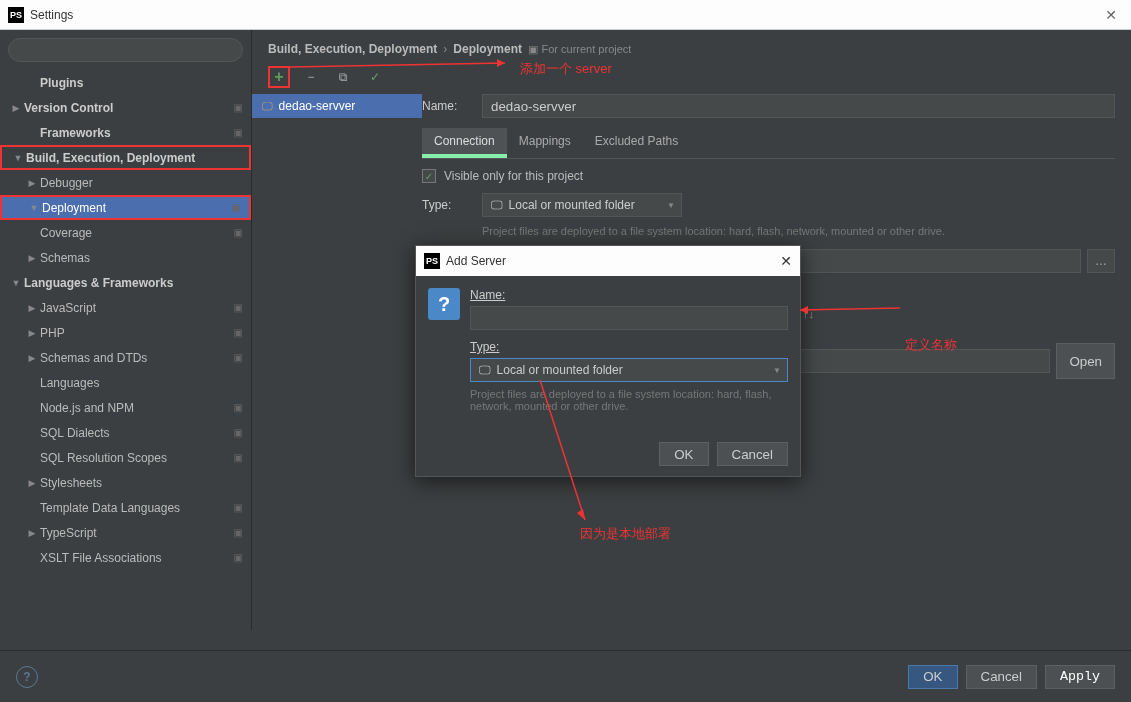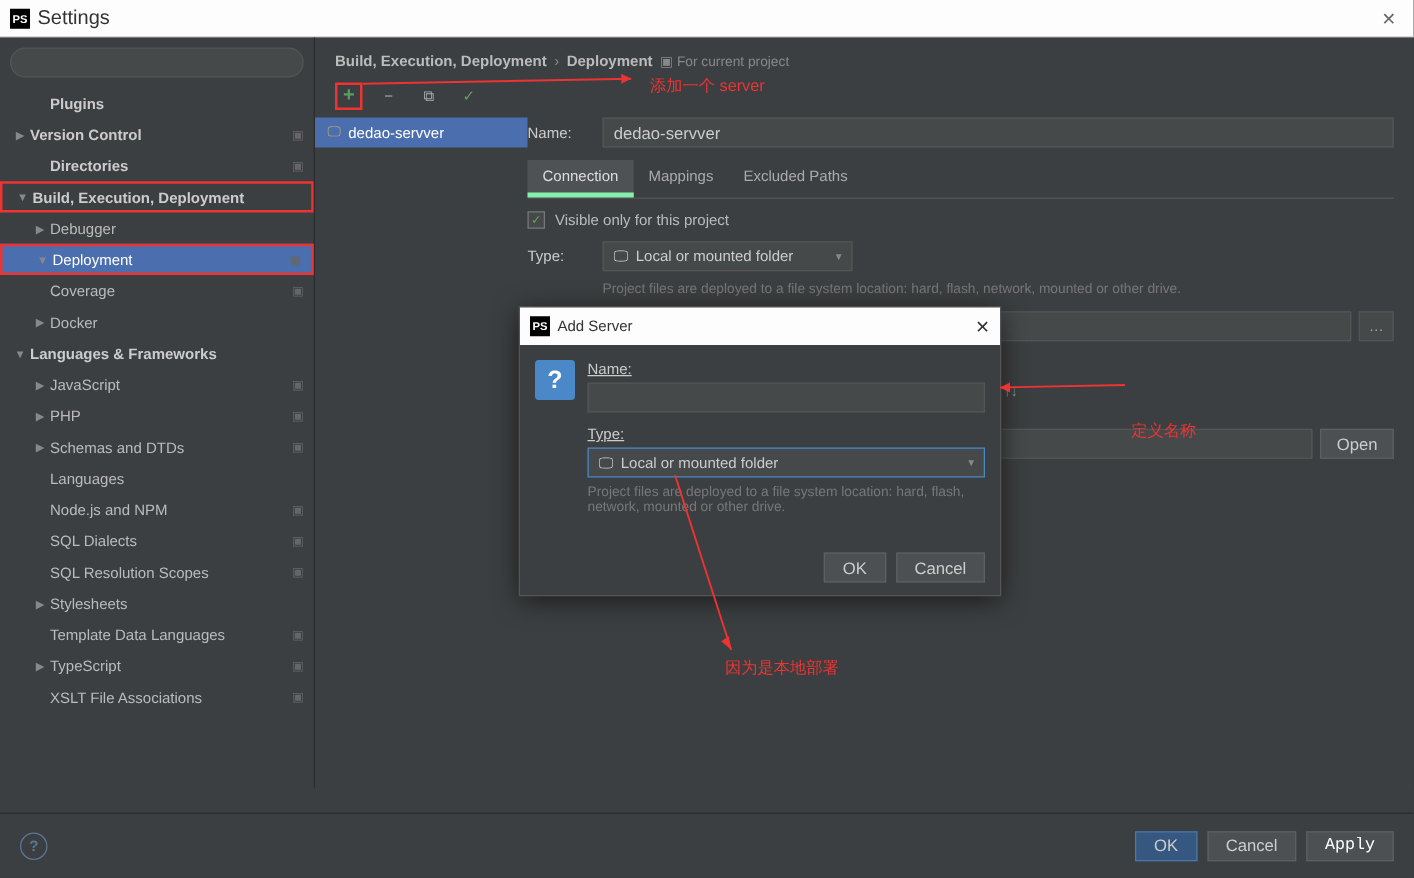--- a/index.html
+++ b/index.html
@@ -2,21 +2,21 @@
 <html><head>
 <meta charset="utf-8">
 <style>
 * { box-sizing: border-box; margin: 0; padding: 0; font-family: "Segoe UI", Tahoma, sans-serif; }
 body { background: #3c3f41; color: #bbbbbb; font-size: 12px; width: 1131px; height: 702px; overflow: hidden; position: relative; }
 
 
 .titlebar { height: 30px; background: #fdfdfd; display: flex; align-items: center; padding: 0 8px; border-bottom: 1px solid #ccc; justify-content: space-between; }
 .titlebar-left { display: flex; align-items: center; gap: 6px; }
 .ps-icon { width: 16px; height: 16px; background: #000; color: #fff; font-size: 9px; font-weight: bold; display: flex; align-items: center; justify-content: center; }
-.titlebar-title { color: #333; font-size: 16px; }
+.titlebar-title { color: #333; font-size: 12px; }
 .close-x { color: #666; font-size: 14px; cursor: pointer; padding: 0 6px; }
 
 
 .main { display: flex; height: 600px; }
 .sidebar { width: 252px; background: #3c3f41; border-right: 1px solid #2b2b2b; display: flex; flex-direction: column; }
 .search-wrap { padding: 8px; }
 .search { width: 100%; height: 24px; background: #45494a; border: 1px solid #555; border-radius: 12px; padding: 0 10px 0 24px; color: #ccc; position: relative; }
 .search-container { position: relative; }
 .search-icon { position: absolute; left: 16px; top: 14px; color: #888; font-size: 11px; }
 
@@ -64,21 +64,21 @@
 .checkbox { width: 14px; height: 14px; border: 1px solid #777; background: #45494a; display: flex; align-items: center; justify-content: center; color: #6a9e6a; font-size: 10px; }
 
 .dropdown { height: 24px; background: #45494a; border: 1px solid #555; color: #ccc; padding: 0 8px; display: flex; align-items: center; gap: 6px; min-width: 200px; position: relative; }
 .dropdown::after { content: "▼"; position: absolute; right: 6px; font-size: 8px; color: #888; }
 
 .hint-text { color: #777; font-size: 11px; margin: 4px 0 12px 60px; }
 
 .browse-row { display: flex; gap: 6px; align-items: center; }
 .browse-input { flex: 1; }
 .browse-btn { width: 28px; height: 24px; background: #45494a; border: 1px solid #555; color: #aaa; display: flex; align-items: center; justify-content: center; }
-.open-btn { height: 24px; padding: 0 12px; background: #4c5052; border: 1px solid #5e6060; color: #ccc; }
+.open-btn { height: 36px; padding: 0 12px; background: #4c5052; border: 1px solid #5e6060; color: #ccc; }
 
 
 .modal { position: absolute; left: 415px; top: 245px; width: 386px; height: 232px; background: #3c3f41; border: 1px solid #555; box-shadow: 0 4px 20px rgba(0,0,0,0.6); }
 .modal-title { height: 30px; background: #fdfdfd; display: flex; align-items: center; padding: 0 8px; justify-content: space-between; }
 .modal-title-left { display: flex; align-items: center; gap: 6px; color: #333; }
 .modal-close { color: #333; font-size: 14px; cursor: pointer; }
 .modal-body { padding: 12px; display: flex; gap: 10px; }
 .q-icon { width: 32px; height: 32px; background: #4a88c7; color: #fff; font-size: 20px; font-weight: bold; display: flex; align-items: center; justify-content: center; border-radius: 3px; flex-shrink: 0; }
 .modal-fields { flex: 1; }
 .modal-label { color: #ccc; margin-bottom: 4px; display: block; }
@@ -124,21 +124,21 @@
           <span class="arrow none"></span>
           <span class="tree-label bold">Plugins</span>
         </div>
         <div class="tree-item indent0">
           <span class="arrow closed"></span>
           <span class="tree-label bold">Version Control</span>
           <span class="proj-icon">▣</span>
         </div>
         <div class="tree-item indent1">
           <span class="arrow none"></span>
-          <span class="tree-label bold">Directories</span>
+          <span class="tree-label bold">Frameworks</span>
           <span class="proj-icon">▣</span>
         </div>
         <div class="tree-item indent0 redbox">
           <span class="arrow open"></span>
           <span class="tree-label bold">Build, Execution, Deployment</span>
         </div>
         <div class="tree-item indent1">
           <span class="arrow closed"></span>
           <span class="tree-label">Debugger</span>
         </div>
@@ -147,21 +147,21 @@
           <span class="tree-label">Deployment</span>
           <span class="proj-icon">▣</span>
         </div>
         <div class="tree-item indent1">
           <span class="arrow none"></span>
           <span class="tree-label">Coverage</span>
           <span class="proj-icon">▣</span>
         </div>
         <div class="tree-item indent1">
           <span class="arrow closed"></span>
-          <span class="tree-label">Docker</span>
+          <span class="tree-label">Schemas</span>
         </div>
         <div class="tree-item indent0">
           <span class="arrow open"></span>
           <span class="tree-label bold">Languages &amp; Frameworks</span>
         </div>
         <div class="tree-item indent1">
           <span class="arrow closed"></span>
           <span class="tree-label">JavaScript</span>
           <span class="proj-icon">▣</span>
         </div>

